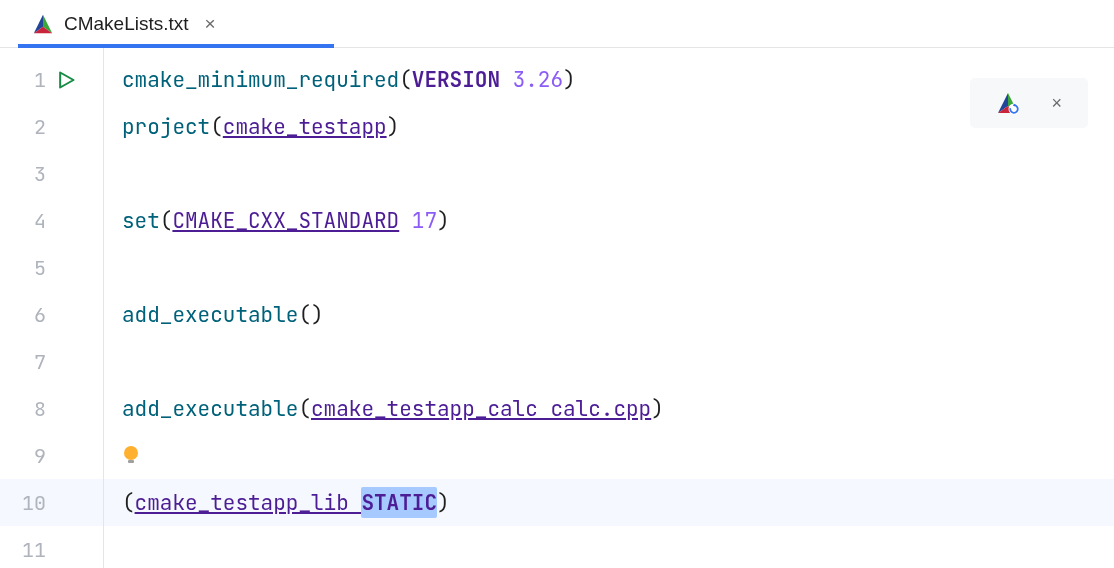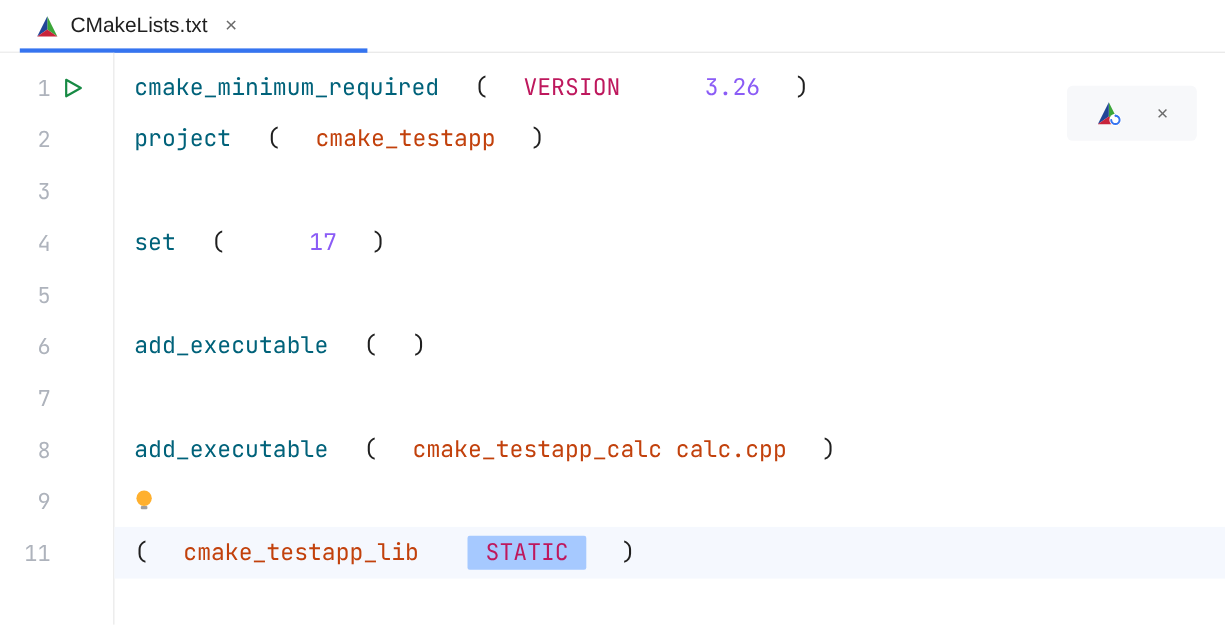--- a/index.html
+++ b/index.html
@@ -91,36 +91,35 @@
     position: relative;
   }
   .code-line {
     height: 47px;
     display: flex;
     align-items: center;
     padding-left: 18px;
     font-size: 21px;
     white-space: pre;
     position: relative;
-    gap: 32px;
   }
   .code-line.current {
     background: #f5f8fe;
   }
   .gutter-row.current {
     background: #f5f8fe;
   }
   .tok-fn { color: #00627a; }
-  .tok-var { color: #c2410c; }
-  .tok-kw { color: #be185d; }
+  .tok-var { color: #4c1d95; text-decoration: underline; }
+  .tok-kw { color: #4c1d95; font-weight: bold; }
   .tok-num { color: #8b5cf6; }
   .tok-paren { color: #1f1f1f; }
   .selected {
     background: #a6c9ff;
-    padding: 2px 16px;
+    padding: 2px 0;
     border-radius: 2px;
   }
   .bulb {
     position: absolute;
     left: 18px;
     top: 50%;
     transform: translateY(-50%);
   }
   .bulb svg { width: 18px; height: 24px; display:block; }
   .notif {
@@ -189,30 +188,33 @@
       </div>
     <div class="gutter-row">
         <span class="line-num">7</span>
       </div>
     <div class="gutter-row">
         <span class="line-num">8</span>
       </div>
     <div class="gutter-row">
         <span class="line-num">9</span>
       </div>
+    <div class="gutter-row current">
+        <span class="line-num">10</span>
+      </div>
     <div class="gutter-row">
         <span class="line-num">11</span>
       </div>
   </div>
 
   <div class="code-area">
     <div class="code-line"><span class="tok-fn">cmake_minimum_required</span><span class="tok-paren">(</span><span class="tok-kw">VERSION</span><span> </span><span class="tok-num">3.26</span><span class="tok-paren">)</span></div>
     <div class="code-line"><span class="tok-fn">project</span><span class="tok-paren">(</span><span class="tok-var">cmake_testapp</span><span class="tok-paren">)</span></div>
     <div class="code-line"></div>
-    <div class="code-line"><span class="tok-fn">set</span><span class="tok-paren">(</span><span> </span><span class="tok-num">17</span><span class="tok-paren">)</span></div>
+    <div class="code-line"><span class="tok-fn">set</span><span class="tok-paren">(</span><span class="tok-var">CMAKE_CXX_STANDARD</span><span> </span><span class="tok-num">17</span><span class="tok-paren">)</span></div>
     <div class="code-line"></div>
     <div class="code-line"><span class="tok-fn">add_executable</span><span class="tok-paren">(</span><span class="tok-paren">)</span></div>
     <div class="code-line"></div>
     <div class="code-line"><span class="tok-fn">add_executable</span><span class="tok-paren">(</span><span class="tok-var">cmake_testapp_calc calc.cpp</span><span class="tok-paren">)</span></div>
     <div class="code-line">
       <span class="bulb">
         <svg viewBox="0 0 18 24">
           <circle cx="9" cy="9" r="7" fill="#ffb02e"></circle>
           <rect x="6" y="16" width="6" height="3" rx="1" fill="#a0a0a0"></rect>
         </svg>

